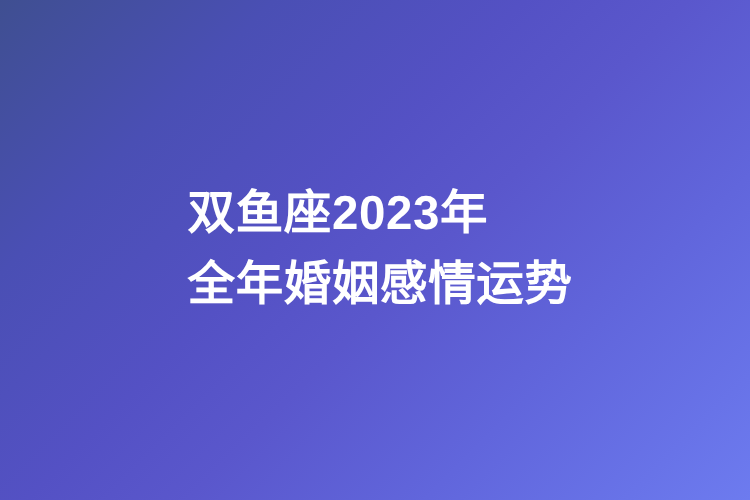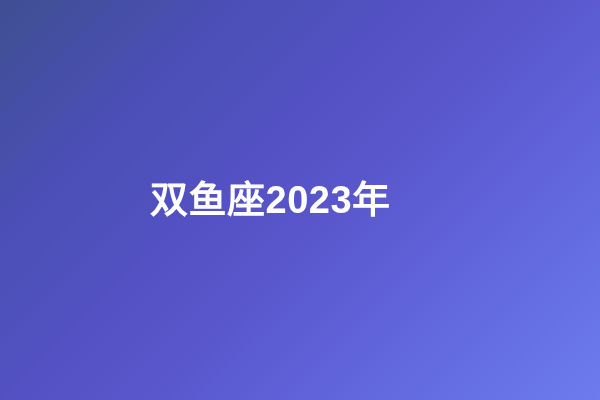--- a/index.html
+++ b/index.html
@@ -59,16 +59,17 @@
 </style>
 </head>
 <body>
 
 <div id="banner">
 
   <div id="title-block">
 
     <span class="title-line">双鱼座2023年</span>
 
+    <span class="title-line">全年婚姻感情运势</span>
 
   </div>
 
 </div>
 
 </body></html>

